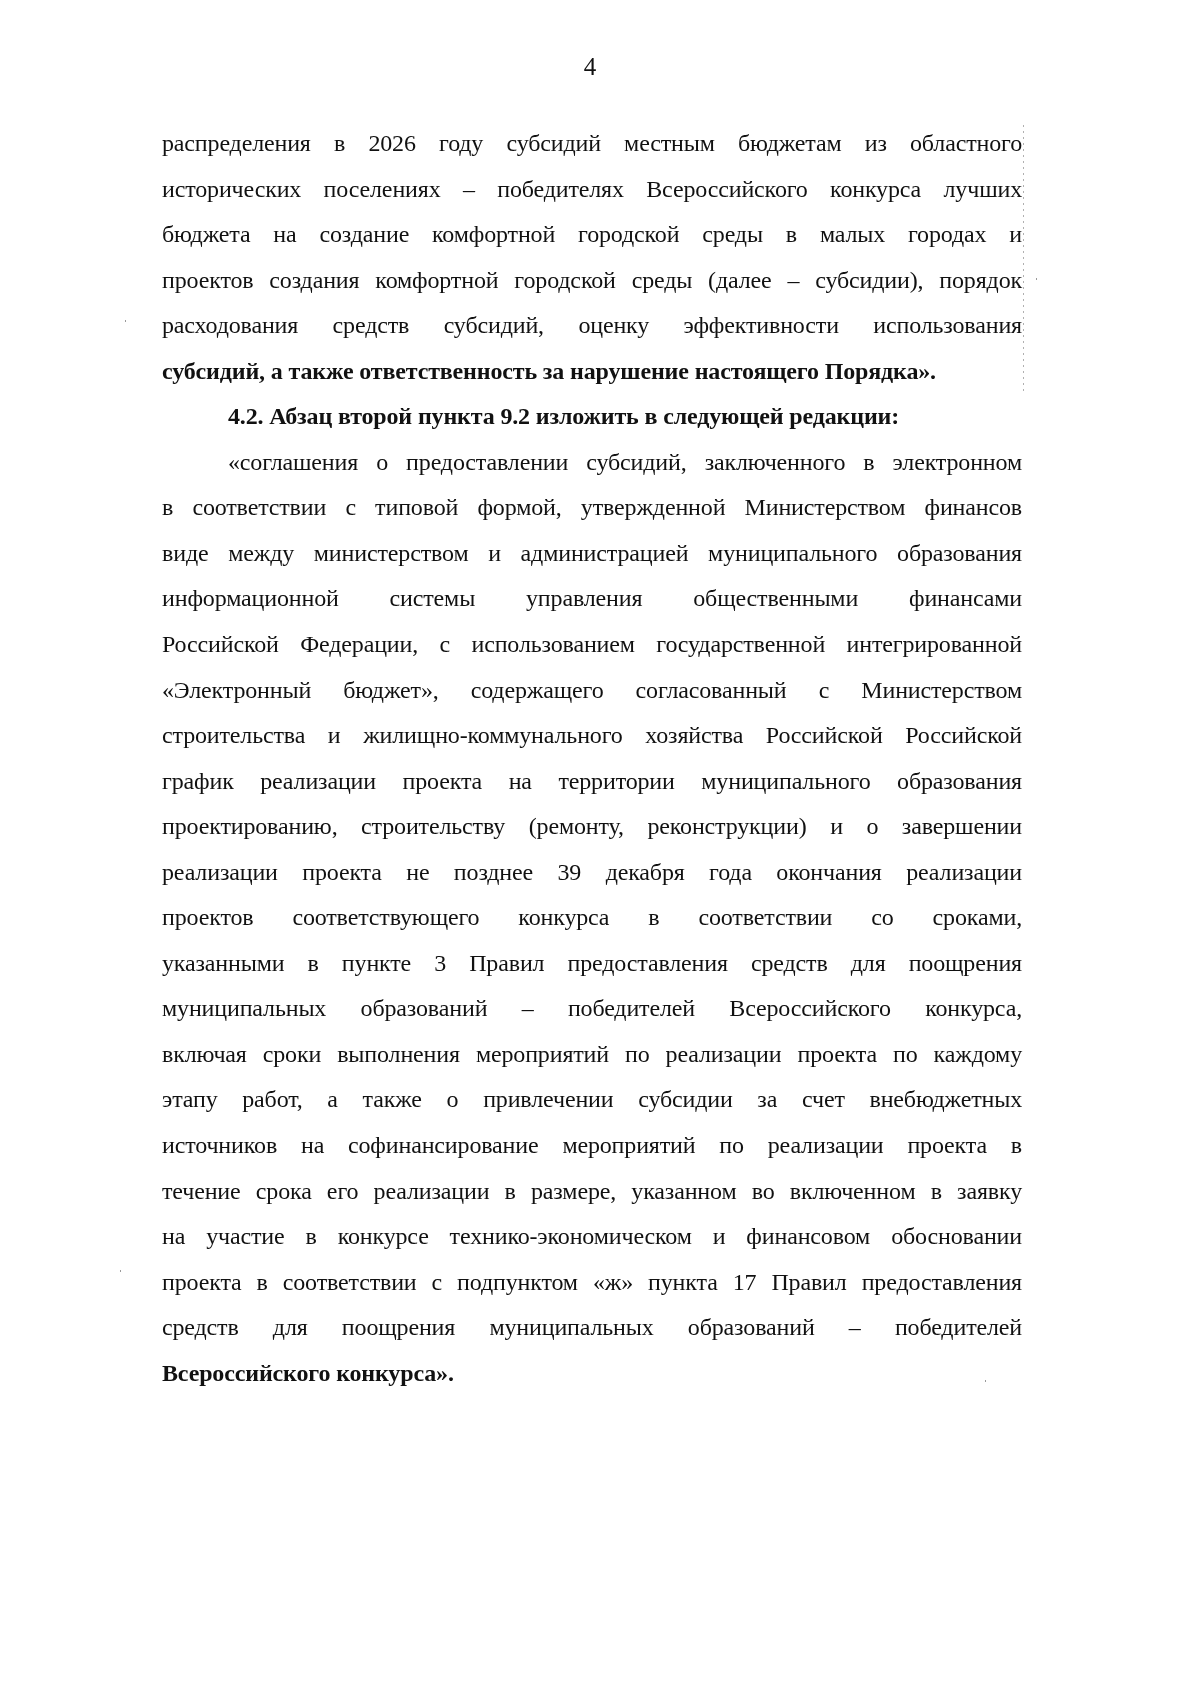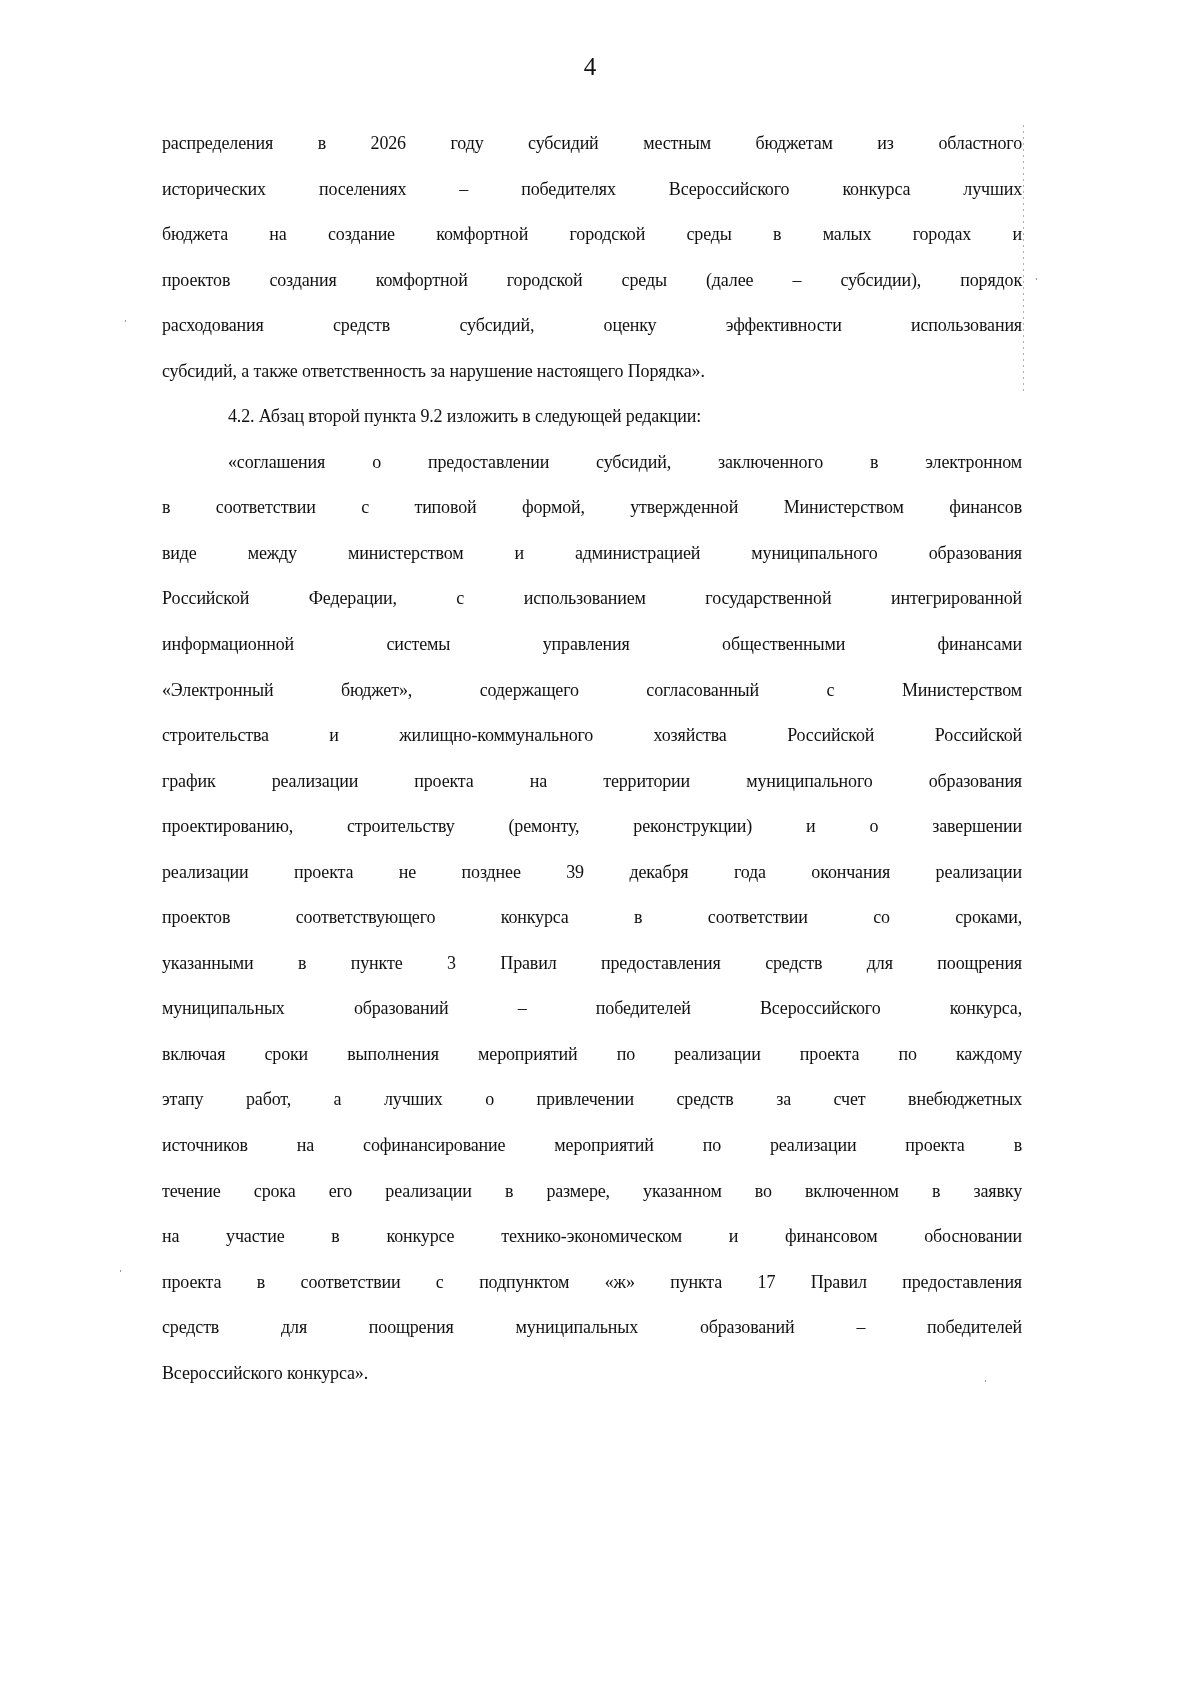--- a/index.html
+++ b/index.html
@@ -27,30 +27,31 @@
     .page-body {
       position: absolute;
       top: 121px;
       left: 162px;
       width: 860px;
     }
     .line {
       display: block;
       height: 45.55px;
       line-height: 45.55px;
-      font-size: 18px;
+      font-size: 24px;
       white-space: nowrap;
       text-align: justify;
       text-align-last: justify;
       letter-spacing: -0.15px;
       word-spacing: 0px;
     }
     .line.last {
       text-align: left;
       text-align-last: left;
+      font-weight: bold;
     }
     .line.indent {
       padding-left: 66px;
     }
     
     .speck {
       position: absolute;
       width: 1px;
       height: 2px;
       background: #9a9a9a;
@@ -70,32 +71,32 @@
   <span class="line">распределения в 2026 году субсидий местным бюджетам из областного</span>
   <span class="line">исторических поселениях – победителях Всероссийского конкурса лучших</span>
   <span class="line">бюджета на создание комфортной городской среды в малых городах и</span>
   <span class="line">проектов создания комфортной городской среды (далее – субсидии), порядок</span>
   <span class="line">расходования средств субсидий, оценку эффективности использования</span>
   <span class="line last">субсидий, а также ответственность за нарушение настоящего Порядка».</span>
   <span class="line indent last">4.2. Абзац второй пункта 9.2 изложить в следующей редакции:</span>
   <span class="line indent">«соглашения о предоставлении субсидий, заключенного в электронном</span>
   <span class="line">в соответствии с типовой формой, утвержденной Министерством финансов</span>
   <span class="line">виде между министерством и администрацией муниципального образования</span>
+  <span class="line">информационной системы управления общественными финансами</span>
   <span class="line">Российской Федерации, с использованием государственной интегрированной</span>
-  <span class="line">информационной системы управления общественными финансами</span>
   <span class="line">«Электронный бюджет», содержащего согласованный с Министерством</span>
   <span class="line">строительства и жилищно-коммунального хозяйства Российской Российской</span>
   <span class="line">график реализации проекта на территории муниципального образования</span>
   <span class="line">проектированию, строительству (ремонту, реконструкции) и о завершении</span>
   <span class="line">реализации проекта не позднее 39 декабря года окончания реализации</span>
   <span class="line">проектов соответствующего конкурса в соответствии со сроками,</span>
   <span class="line">указанными в пункте 3 Правил предоставления средств для поощрения</span>
   <span class="line">муниципальных образований – победителей Всероссийского конкурса,</span>
   <span class="line">включая сроки выполнения мероприятий по реализации проекта по каждому</span>
-  <span class="line">этапу работ, а лучших о привлечении средств за счет внебюджетных</span>
+  <span class="line">этапу работ, а также о привлечении субсидии за счет внебюджетных</span>
   <span class="line">источников на софинансирование мероприятий по реализации проекта в</span>
   <span class="line">течение срока его реализации в размере, указанном во включенном в заявку</span>
   <span class="line">на участие в конкурсе технико-экономическом и финансовом обосновании</span>
   <span class="line">проекта в соответствии с подпунктом «ж» пункта 17 Правил предоставления</span>
   <span class="line">средств для поощрения муниципальных образований – победителей</span>
   <span class="line last">Всероссийского конкурса».</span>
 </div>
 
 <div class="speck-line" style="left:1023px; top:125px; height:270px;"></div>
 <div class="speck" style="left:1036px; top:278px;"></div>

